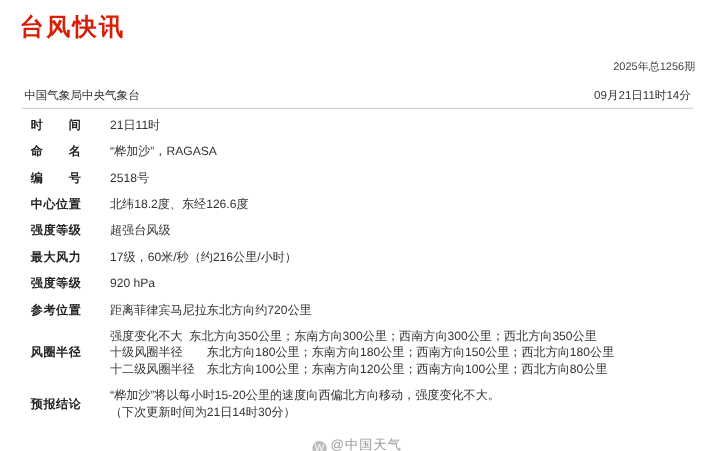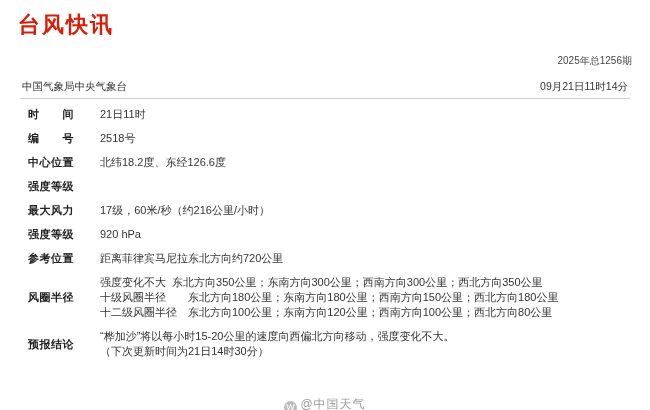--- a/index.html
+++ b/index.html
@@ -134,33 +134,38 @@
   </div>
   <hr class="rule">
 
   <div class="fields">
 
     <div class="field">
       <div class="label">时　　间</div>
       <div class="value">21日11时</div>
     </div>
 
+    <div class="field">
+      <div class="label">命　　名</div>
+      <div class="value">“桦加沙”，RAGASA</div>
+    </div>
 
     <div class="field">
       <div class="label">编　　号</div>
       <div class="value">2518号</div>
     </div>
 
     <div class="field">
       <div class="label">中心位置</div>
       <div class="value v-red">北纬18.2度、东经126.6度</div>
     </div>
 
     <div class="field">
       <div class="label">强度等级</div>
+      <div class="value v-red">超强台风级</div>
     </div>
 
     <div class="field">
       <div class="label">最大风力</div>
       <div class="value v-red-strong">17级，60米/秒（约216公里/小时）</div>
     </div>
 
     <div class="field">
       <div class="label">强度等级</div>
       <div class="value">920 hPa</div>

